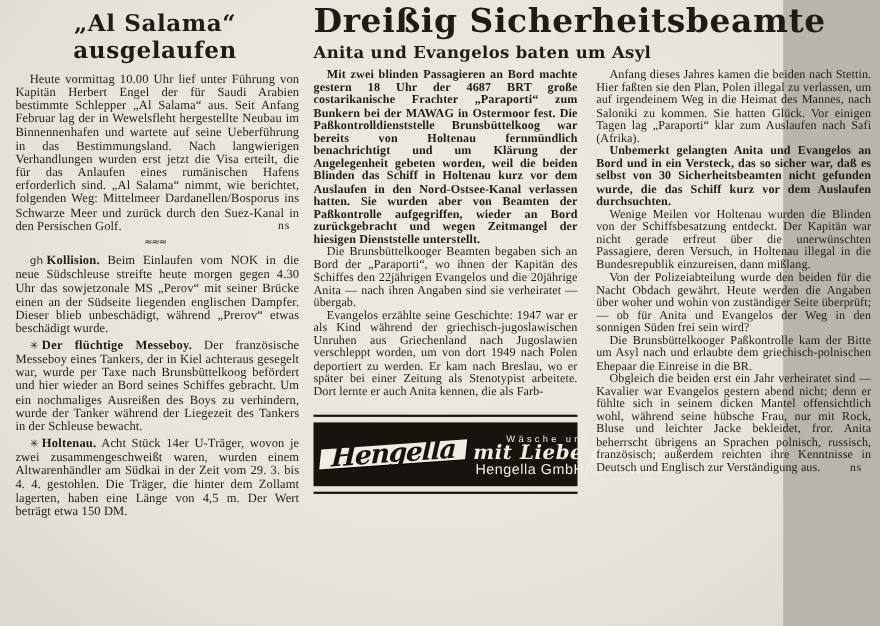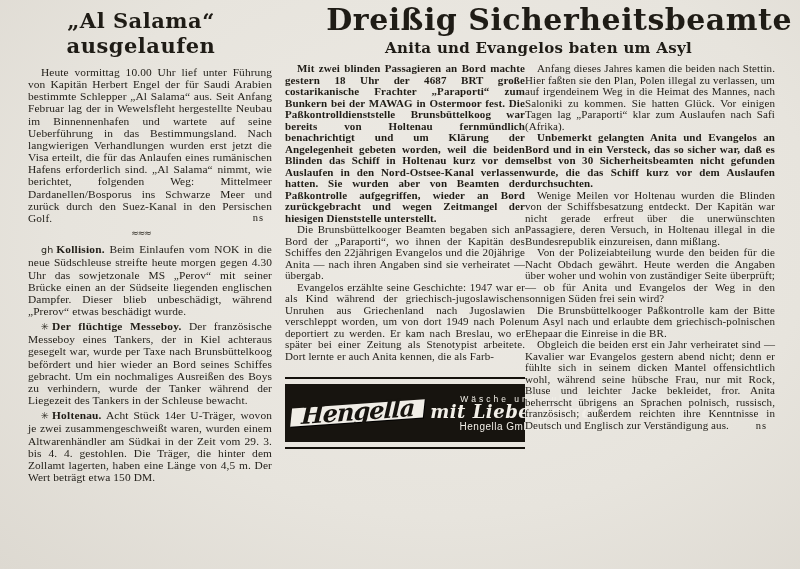--- a/index.html
+++ b/index.html
@@ -2,67 +2,67 @@
 <html lang="de"><head>
 <meta charset="utf-8">
 <style>
   html,body{margin:0;padding:0;}
   body{
     width:800px;height:569px;overflow:hidden;
     background:#b9b5ad;
     font-family:"Liberation Serif", serif;
   }
   .page{
-    position:relative;width:800px;height:569px;
+    position:relative;width:712px;height:569px;
     background:radial-gradient(ellipse at 55% 40%, #edeae4 0%, #e7e4dd 60%, #ddd9d1 100%);
     color:#1f1c16;
   }
   
   .left-col{
     position:absolute;left:10px;top:6px;width:262px;
   }
   .left-headline{
     font-size:21px;font-weight:bold;text-align:center;
     letter-spacing:.5px;margin:2px 0 8px 0;
     font-family:"DejaVu Serif","Liberation Serif",serif;
   }
   .body-text{
     font-size:11.4px;line-height:12.15px;text-align:justify;
     letter-spacing:.1px;
   }
-  .left-col p{margin:0 0 3px 18px;text-indent:13px;position:relative;}
+  .left-col p{margin:0 0 3px 4px;text-indent:13px;position:relative;}
   .sign{
     position:absolute;right:8px;bottom:0;font-weight:normal;
     font-size:10.5px;letter-spacing:1px;
   }
   .ornament{
     text-align:center;font-size:9px;letter-spacing:-1px;color:#2a271f;
     margin:3px 0 4px 0;font-family:"DejaVu Sans",sans-serif;
   }
   .marker{
     font-family:"DejaVu Sans",sans-serif;font-size:9.5px;
     padding-right:3px;color:#2a271f;
   }
   .news-item b{letter-spacing:.2px;}
   
   .article{
     position:absolute;left:285px;top:4px;width:507px;
   }
   .art-headline{
-    text-align:right;font-weight:bold;
+    text-align:left;font-weight:bold;
     font-family:"DejaVu Serif","Liberation Serif",serif;
     font-size:30px;line-height:32px;letter-spacing:.5px;
     margin:0;
   }
   .art-subhead{
-    text-align:center;font-weight:bold;font-size:15px;
+    text-align:left;font-weight:bold;font-size:15px;
     margin:3px 0 6px 0;letter-spacing:.3px;
     font-family:"DejaVu Serif","Liberation Serif",serif;
   }
-  .art-cols{display:flex;}
+  .art-cols{display:flex;gap:17px;}
   .art-col1{width:240px;}
   .art-col2{width:250px;}
   .art-cols .body-text{font-size:11px;line-height:11.5px;}
   .art-cols p{margin:0;text-indent:12px;position:relative;}
   .art-cols p.noindent{text-indent:0;}
   .art-cols p.boldpara{font-weight:bold;}
   
   .ad-wrap{margin-top:15px;}
   .ad-rule{height:2px;background:#14110c;margin:0 0 5px 0;}
   .ad-rule.bottom{margin:5px 0 0 0;}
@@ -85,22 +85,22 @@
   .ad-line1{
     font-family:"Liberation Sans",sans-serif;
     font-size:8.5px;letter-spacing:3px;white-space:nowrap;
   }
   .ad-line2{
     font-family:"DejaVu Serif","Liberation Serif",serif;
     font-style:italic;font-weight:bold;font-size:18px;
     margin-top:1px;white-space:nowrap;letter-spacing:.5px;text-align:center;
   }
   .ad-line3{
-    display:flex;justify-content:center;
-    font-family:"Liberation Sans",sans-serif;font-size:10px;
+    display:flex;justify-content:flex-start;
+    font-family:"Liberation Sans",sans-serif;font-size:13px;
     margin-top:3px;padding:0 2px;letter-spacing:.5px;
   }
 </style>
 </head>
 <body>
 
 <div class="page">
 
   <div class="left-col">
     <div class="left-headline">„Al Salama“ ausgelaufen</div>

